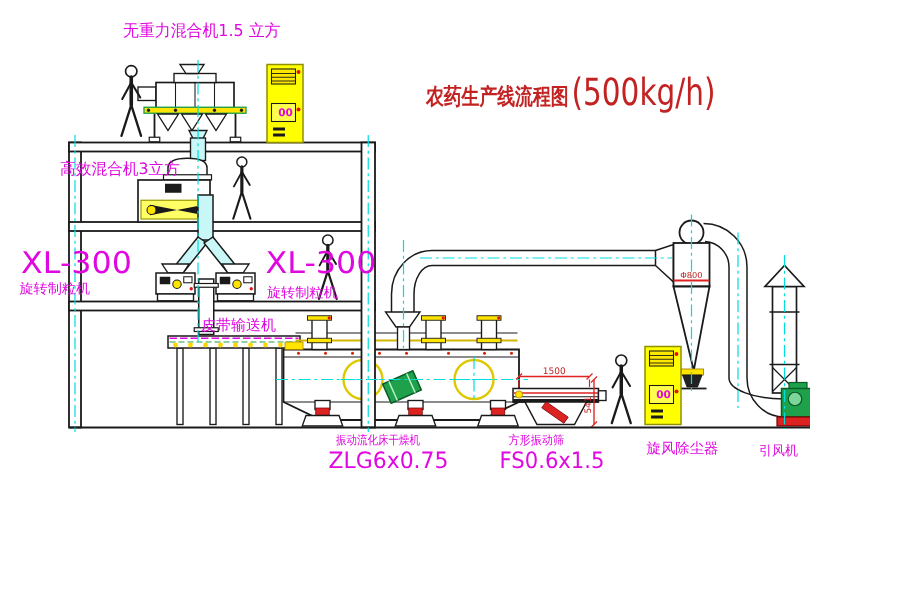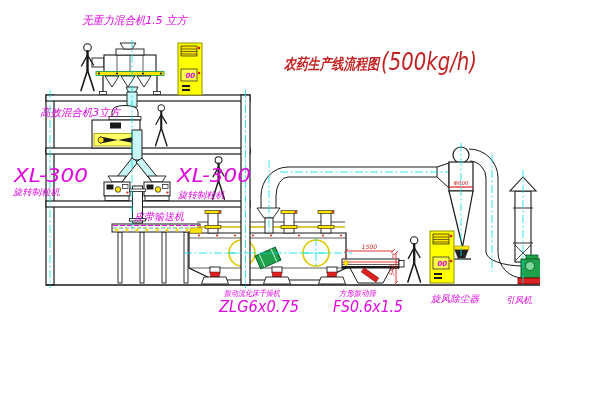--- a/index.html
+++ b/index.html
@@ -1,16 +1,16 @@
 <!DOCTYPE html>
 <html><head>
 <meta charset="utf-8">
 <style>
   html,body{margin:0;padding:0;background:#fff;}
-  #stage{position:relative;width:540px;height:403px;background:#ffffff;overflow:hidden;font-style:italic;}
+  #stage{position:relative;width:540px;height:403px;background:#ffffff;overflow:hidden;}
   svg{display:block;}
   text{font-family:"DejaVu Sans","Liberation Sans",sans-serif;}
   .mag{fill:#e008e0;}
   .red{fill:#c32222;}
   .cl{stroke:#00dede;stroke-width:0.8;stroke-dasharray:8 2.5 2 2.5;fill:none;}
   .blk{stroke:#1a1a1a;fill:none;}
 </style>
 </head>
 <body>
 

